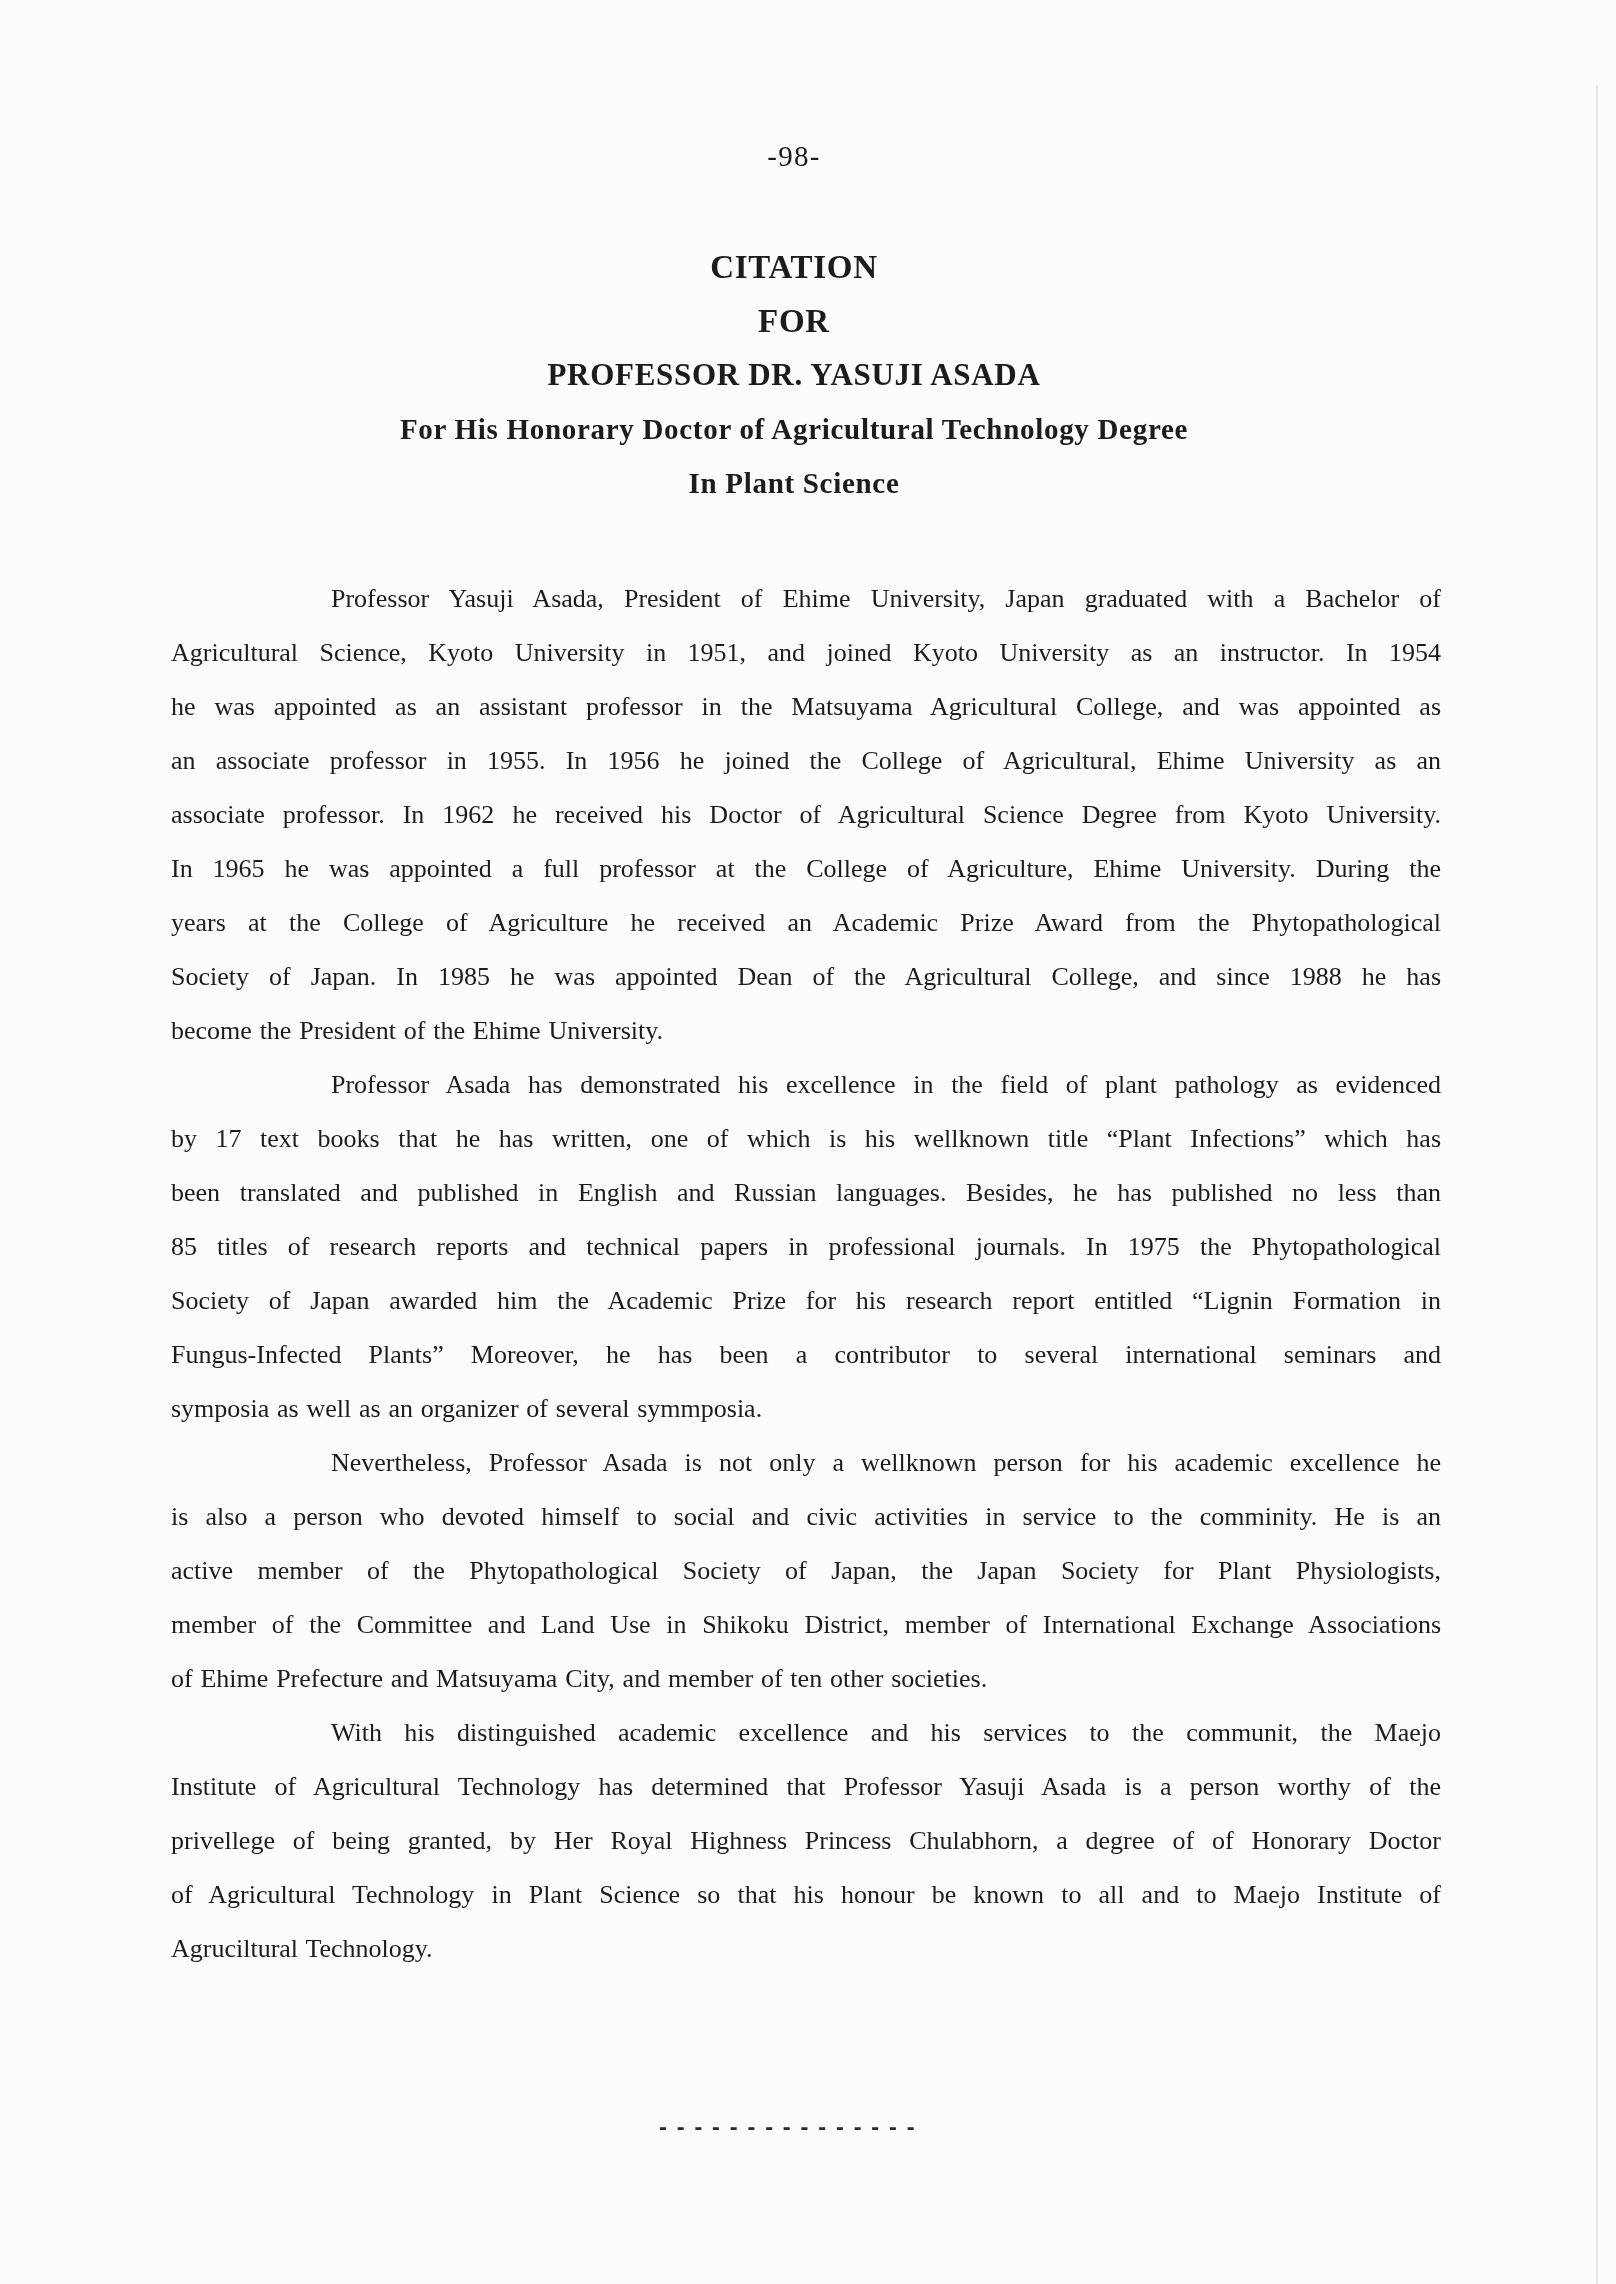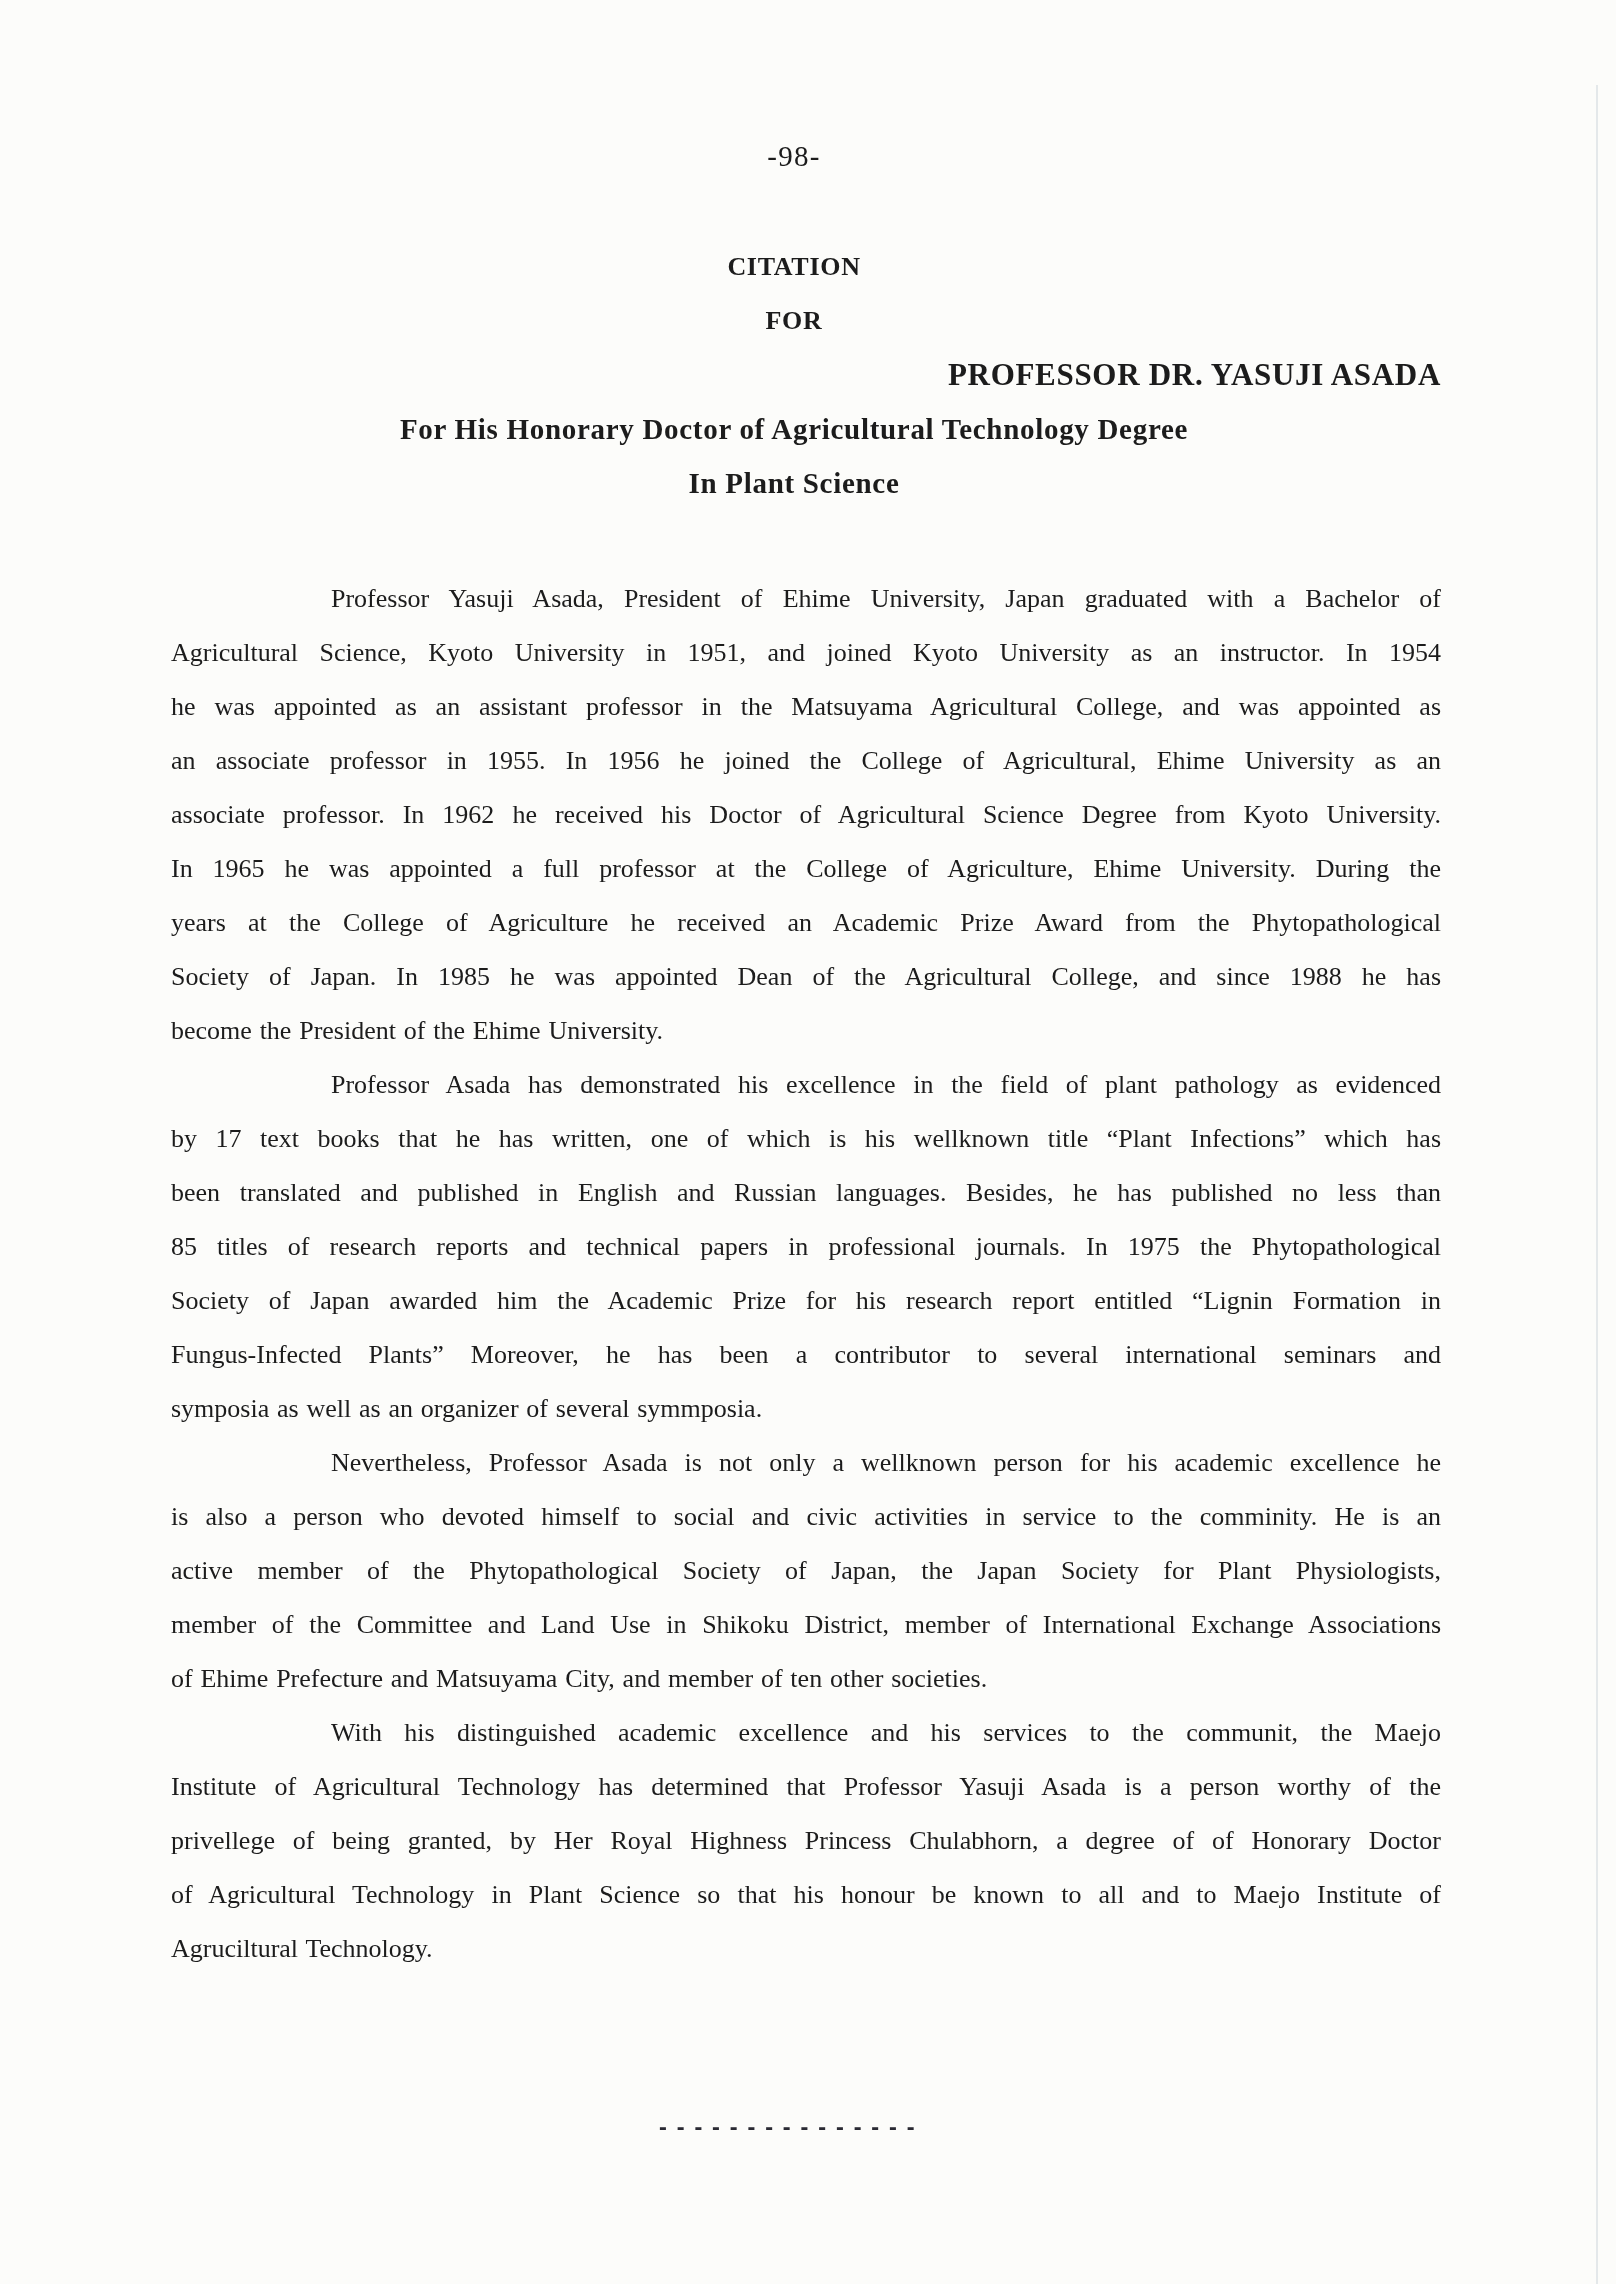--- a/index.html
+++ b/index.html
@@ -32,26 +32,26 @@
     position: absolute;
     top: 240px;
     left: 147px;
     width: 1294px;
     text-align: center;
     font-weight: bold;
   }
   .title-line {
     height: 54px;
     line-height: 54px;
-    font-size: 26px;
+    font-size: 33px;
     letter-spacing: 0.7px;
     white-space: nowrap;
     overflow: hidden;
   }
-  .title-line.t-name { font-size: 31px; text-align: right; }
+  .title-line.t-name { font-size: 31px; }
   .title-line.t-sub  { font-size: 29px; font-family: Liberation Serif, serif; }
   .body-text {
     position: absolute;
     top: 572px;
     left: 147px;
     width: 1294px;
     font-size: 26px;
   }
   .line {
     height: 54px;

